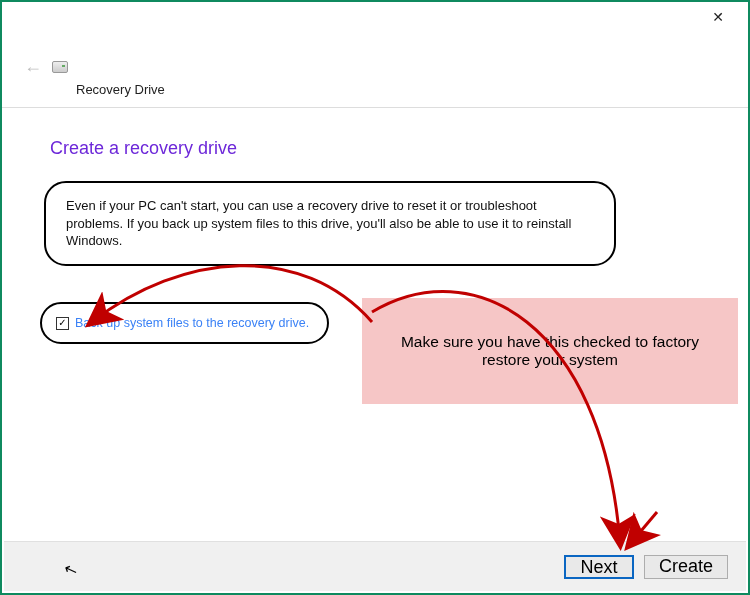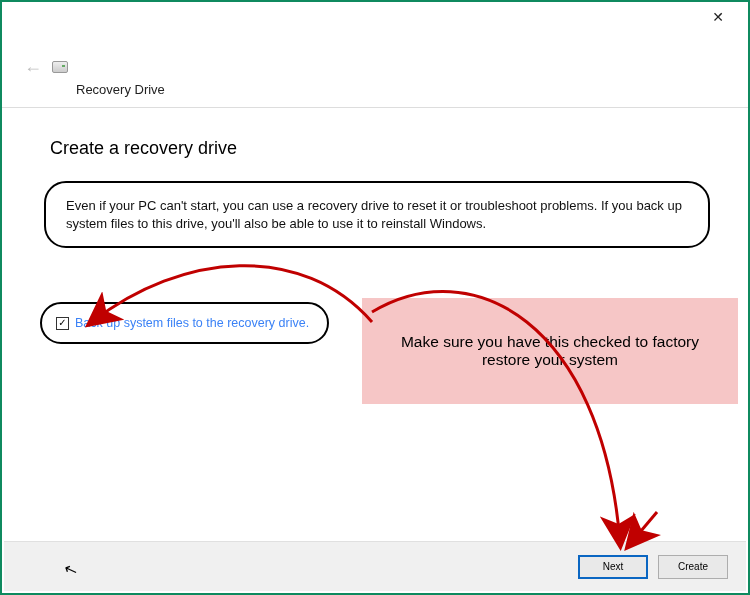--- a/index.html
+++ b/index.html
@@ -66,31 +66,31 @@
 .wizard-title {
   font-size: 13px;
   color: #222;
   margin-top: 46px;
 }
 .content {
   padding: 30px 48px 0 48px;
   position: relative;
 }
 .page-heading {
-  color: #000000;
+  color: #6d28d9;
   font-size: 18px;
   font-weight: 400;
   margin-bottom: 22px;
 }
 .desc-bubble {
   border: 2px solid #000;
   border-radius: 22px;
   padding: 14px 20px;
   margin: 0 2px 0 -6px;
-  width: 666px;
+  width: 572px;
 }
 .desc-text {
   font-size: 13px;
   color: #111;
   line-height: 1.35;
 }
 .checkbox-bubble {
   border: 2px solid #000;
   border-radius: 22px;
   padding: 12px 18px 12px 14px;
@@ -144,21 +144,21 @@
   border-top: 1px solid #e0e0e0;
   display: flex;
   justify-content: flex-end;
   align-items: center;
   padding-right: 18px;
   gap: 10px;
 }
 .btn {
   min-width: 70px;
   height: 24px;
-  font-size: 10px;
+  font-size: 18px;
   background: #e9e9e9;
   border: 1px solid #adadad;
   padding: 0 14px;
   cursor: pointer;
   font-family: inherit;
 }
 .btn.primary {
   border: 2px solid #0a66c2;
   background: #e9e9e9;
 }

